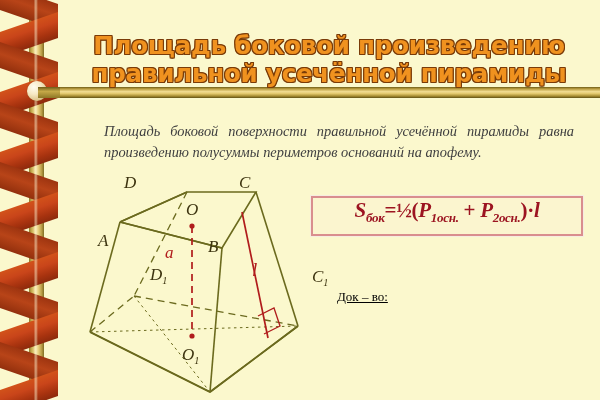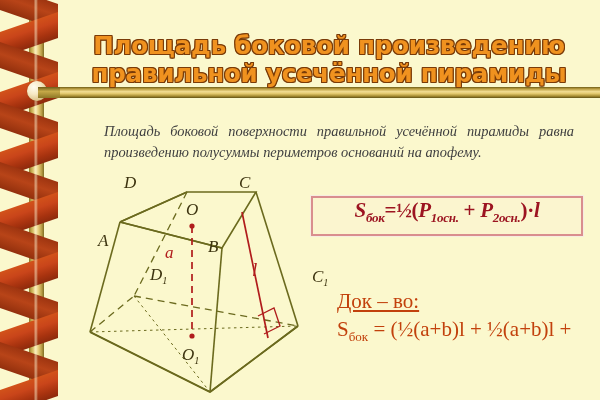--- a/index.html
+++ b/index.html
@@ -148,23 +148,23 @@
   #formula sub { font-size: 0.62em; }
   #formula .up { font-style: normal; }
 
   
   #proof {
     position: absolute;
     left: 337px;
     top: 288px;
     width: 262px;
     font-family: "Liberation Serif", "DejaVu Serif", serif;
-    font-size: 21px;
+    font-size: 13px;
     line-height: 1.33;
-    color: #c2410c;
+    color: #000000;
     white-space: nowrap;
   }
   #proof-heading {
     text-decoration: underline;
     display: block;
   }
   #proof .pline { display: block; }
   #proof sub { font-size: 0.62em; }
 
   
@@ -224,21 +224,20 @@
   </h1>
 
   <p id="intro">Площадь боковой поверхности правильной усечённой пирамиды равна произведению полусуммы периметров оснований на апофему.</p>
 
   <div id="formula-box">
     <span id="formula"><span>S</span><sub>бок</sub><span class="up">=</span><span class="up">½</span><span class="up">(</span><span>P</span><sub>1осн.</sub><span class="up">&nbsp;</span><span class="up">+</span><span class="up">&nbsp;</span><span>P</span><sub>2осн.</sub><span class="up">)</span><span class="up">·</span><span>l</span></span>
   </div>
 
   <div id="proof">
     <span id="proof-heading">Док – во:</span>
-    <span class="pline"><span>S</span><sub>бок</sub><span> = (½(a+b)l + ½(a+b)l +</span></span>
   </div>
 
   <div id="figure">
     <svg width="252" height="224" viewBox="0 0 252 224">
 
       <polyline points="32,46 99,16 168,16 134,72 32,46" fill="none" stroke="#6b6a1e" stroke-width="1.6"></polyline>
 
       <line x1="32" y1="46" x2="134" y2="72" stroke="#6b6a1e" stroke-width="1.6"></line>
 
       <line x1="32" y1="46" x2="99" y2="16" stroke="#6b6a1e" stroke-width="1.4"></line>

